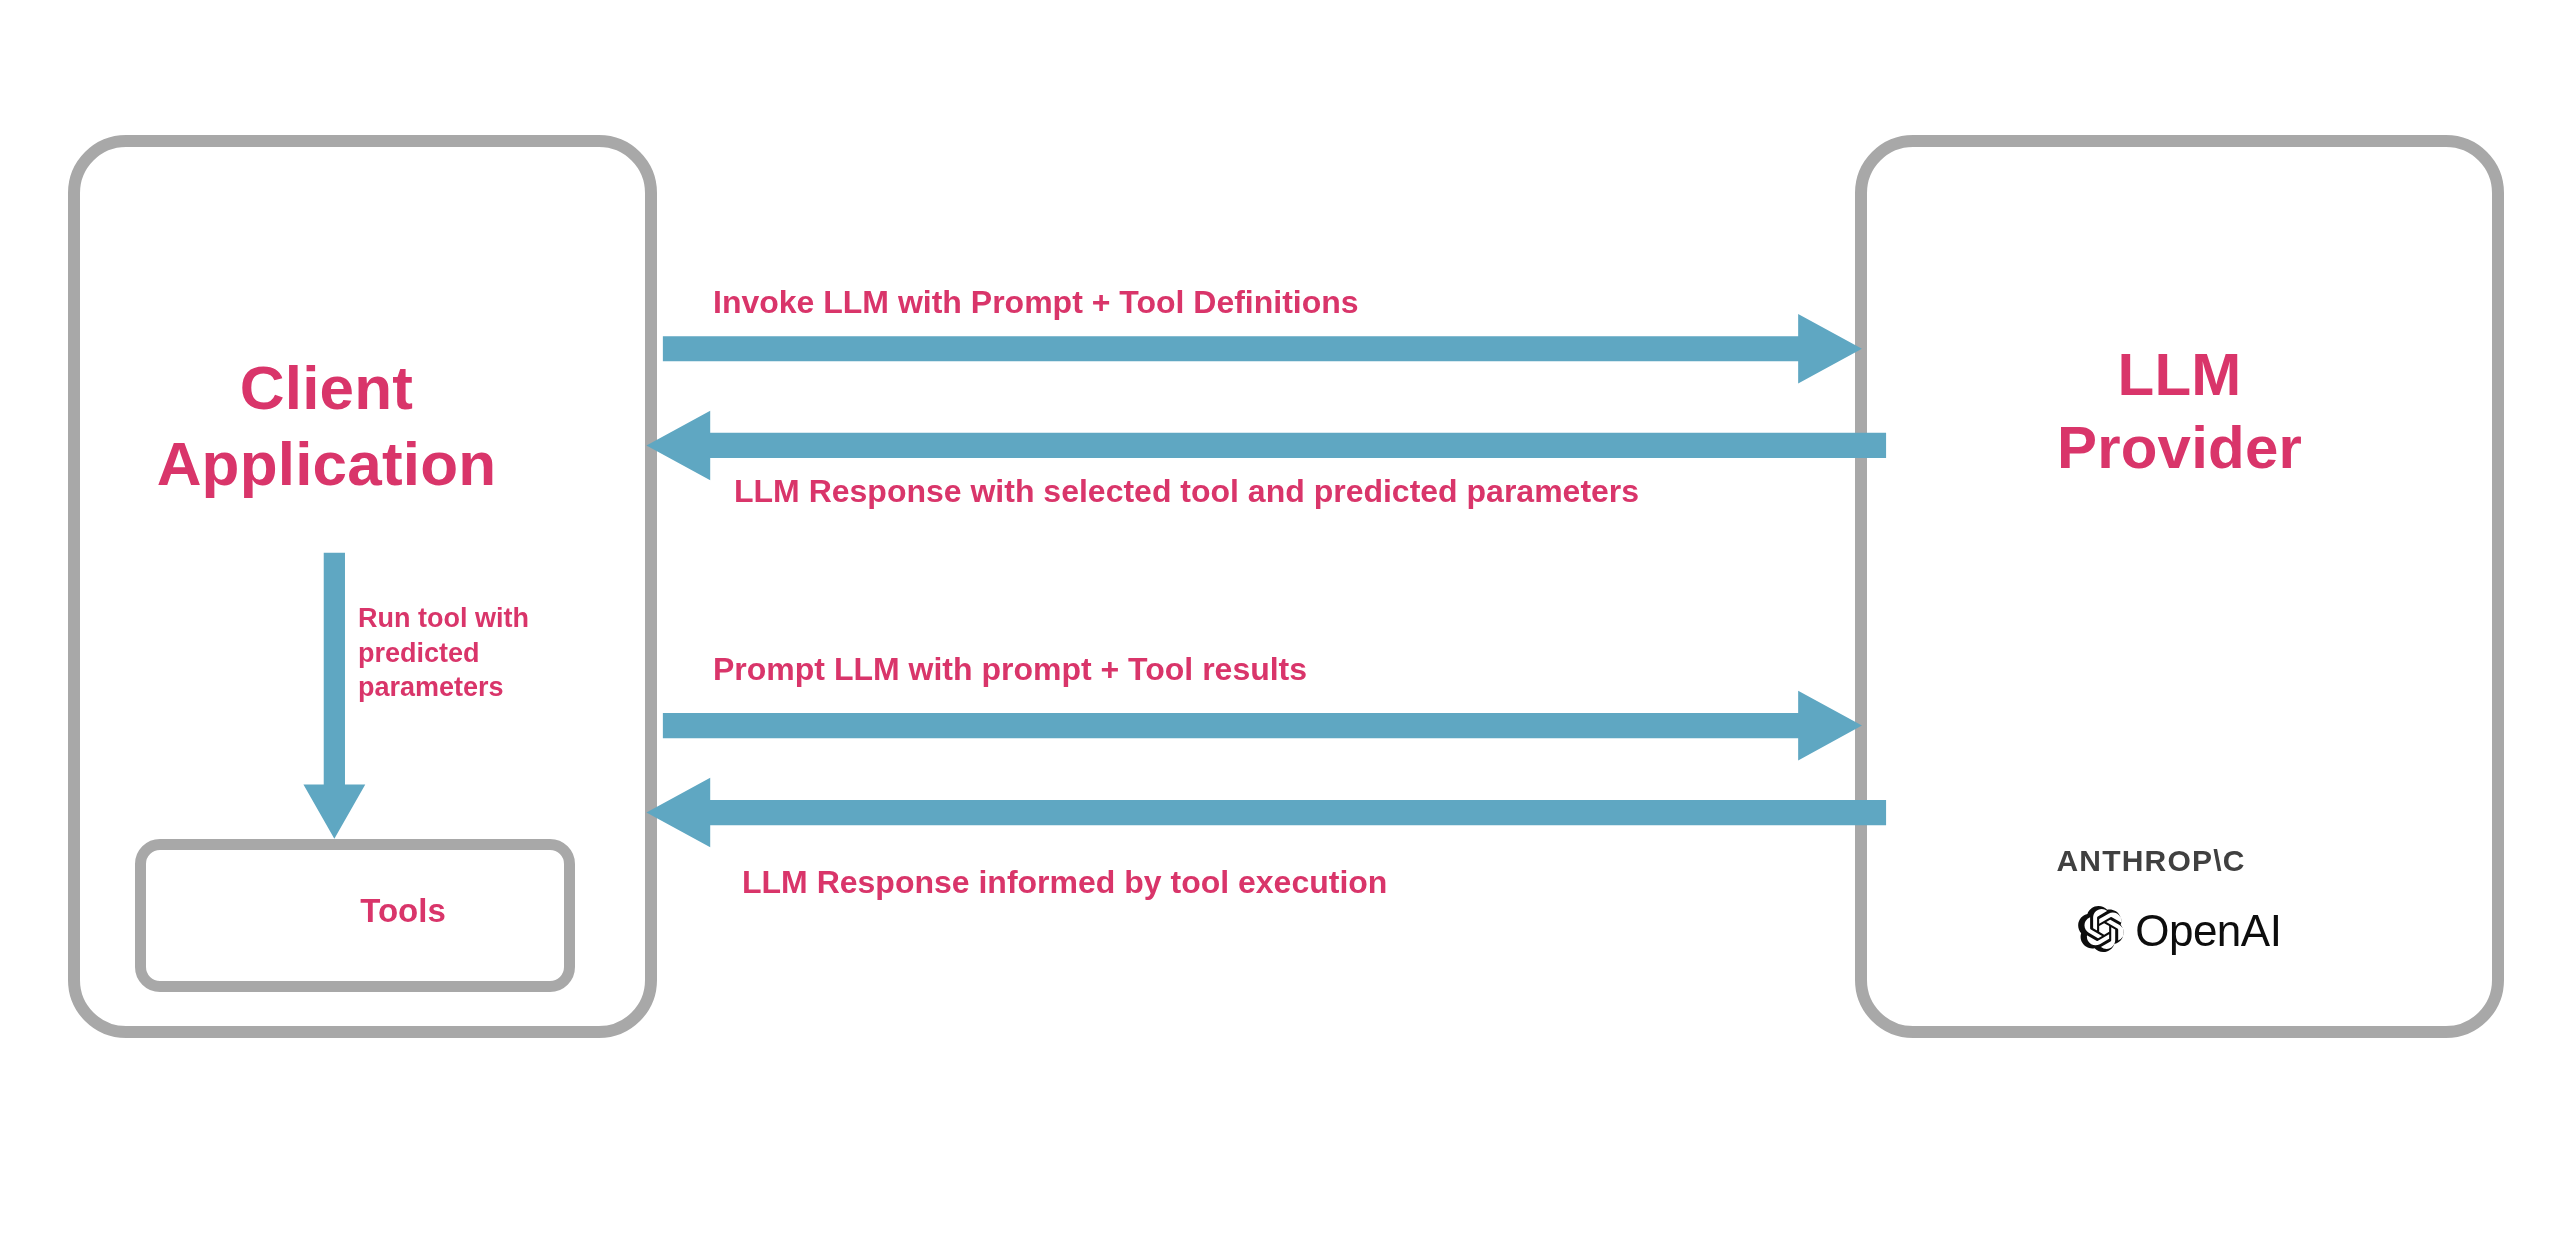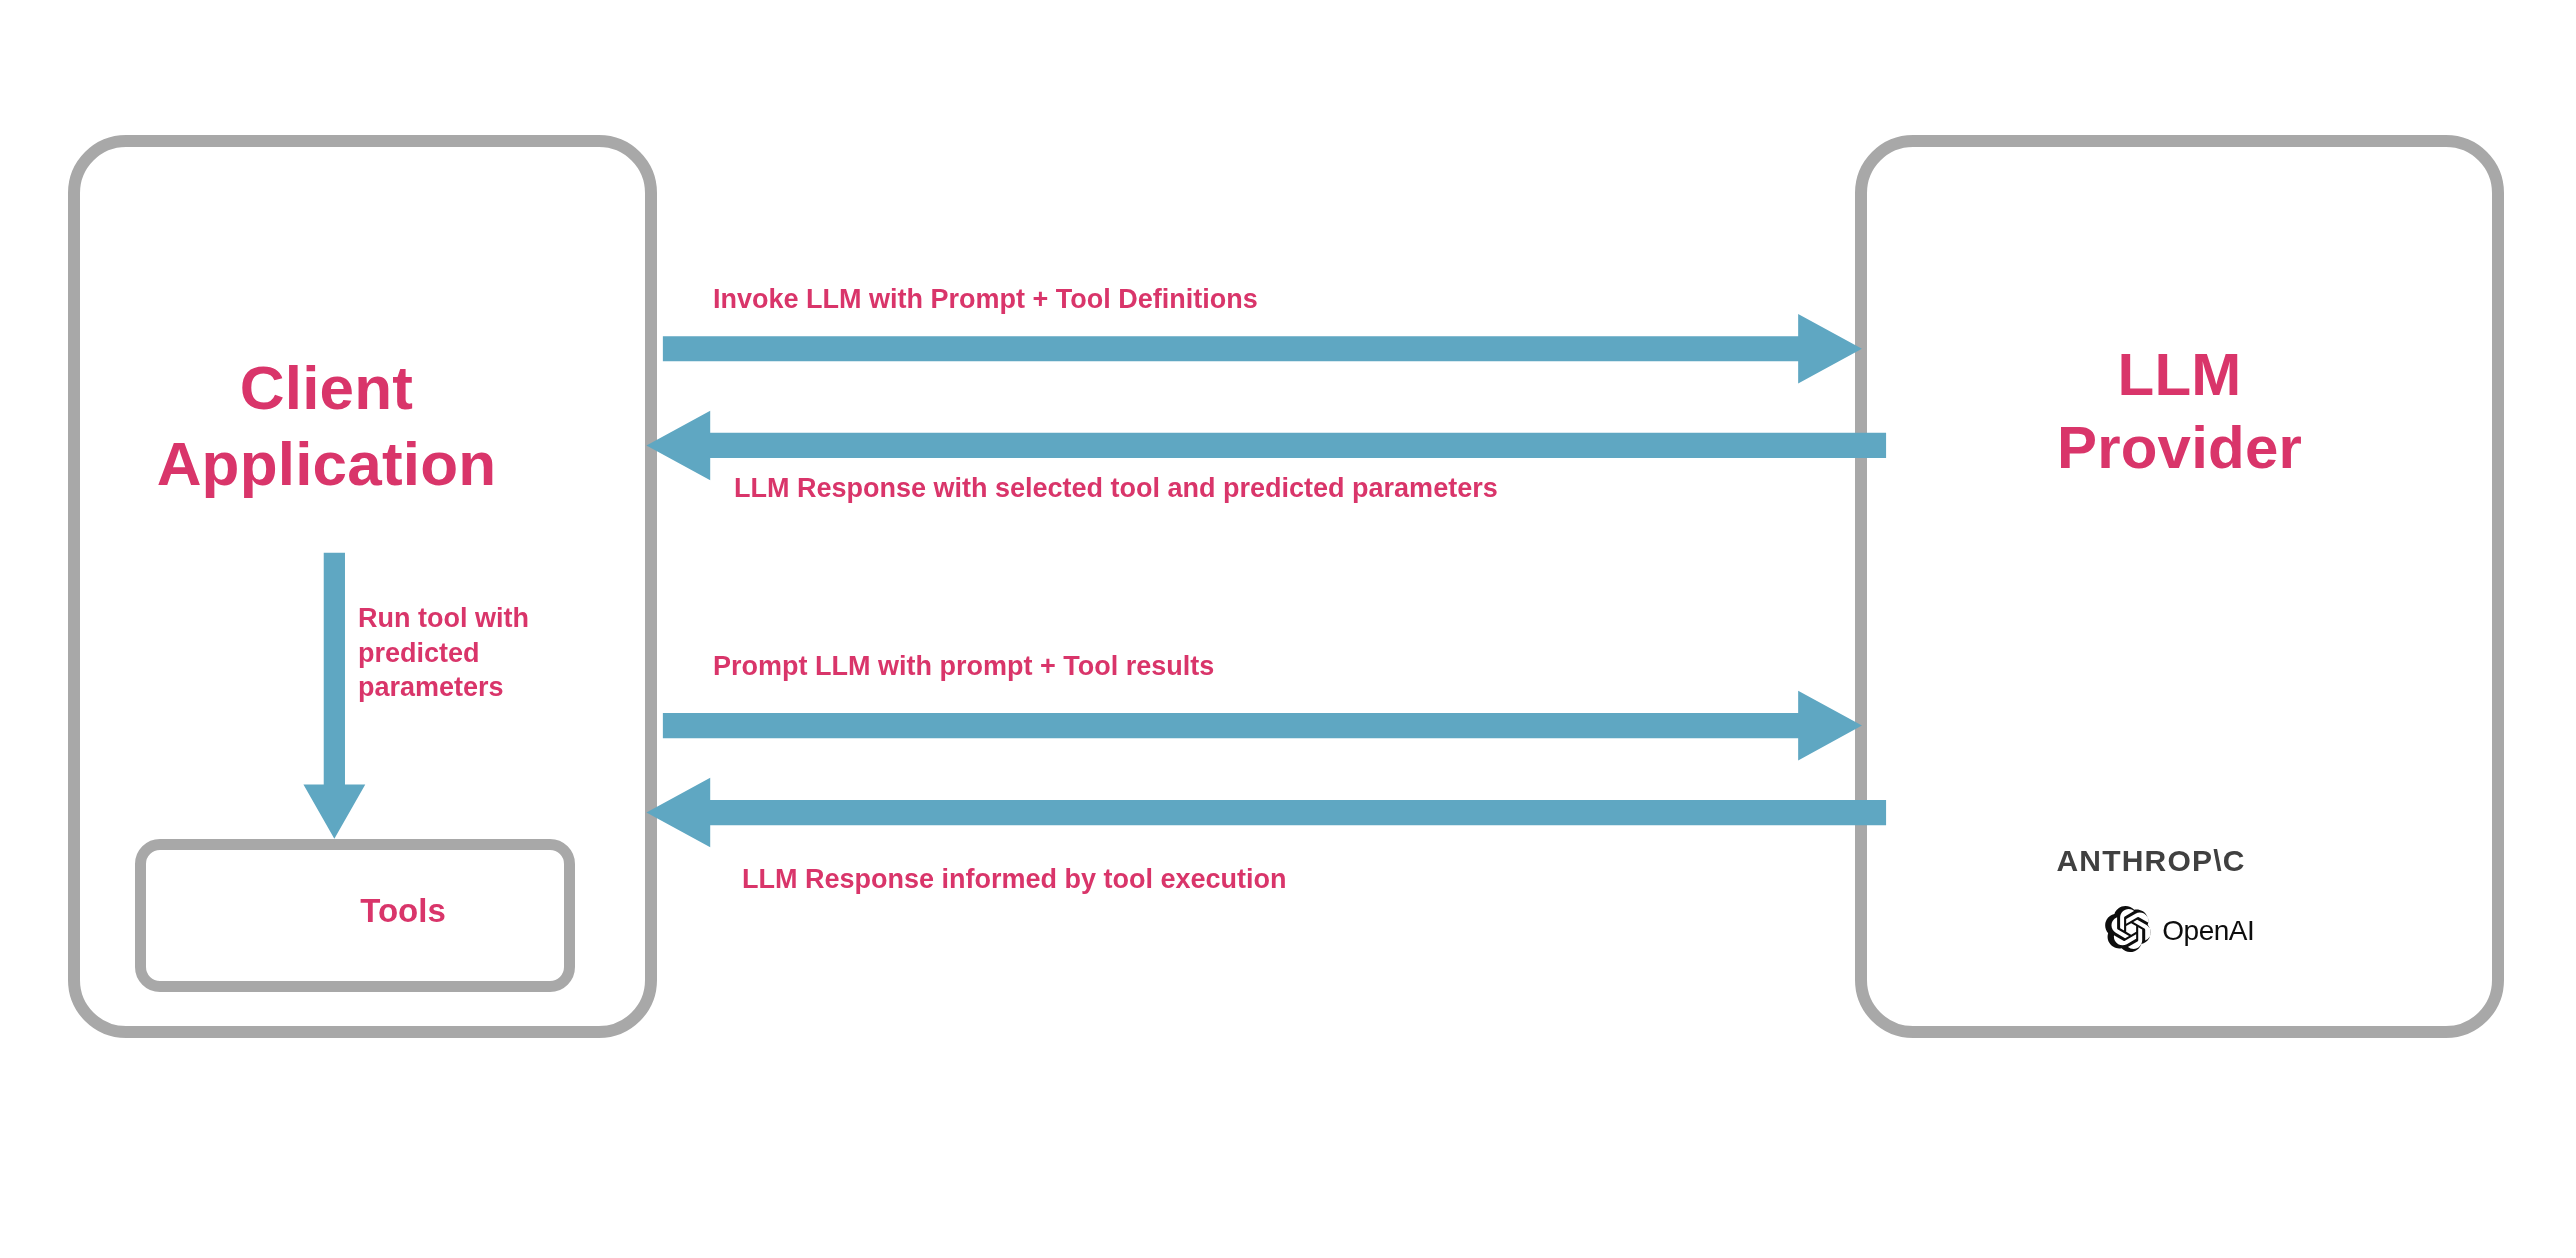--- a/index.html
+++ b/index.html
@@ -66,21 +66,21 @@
     color: #d9356a;
     font-size: 33px;
     font-weight: 700;
     padding-left: 48px;
   }
 
   
   .arrow-label {
     position: absolute;
     color: #d9356a;
-    font-size: 27px;
+    font-size: 32px;
     font-weight: 700;
     white-space: nowrap;
     line-height: 1.28;
   }
   .arrow-label.multiline {
     white-space: pre-line;
     font-size: 27px;
   }
 
   
@@ -110,21 +110,21 @@
     left: 1855px;
     width: 649px;
     top: 906px;
     display: flex;
     align-items: center;
     justify-content: center;
     gap: 11.6px;
   }
   .logo-openai-text {
     color: #0d0d0d;
-    font-size: 28px;
+    font-size: 44px;
     font-weight: 500;
     letter-spacing: -0.5px;
   }
 </style>
 </head>
 <body>
 
 <div id="canvas">
 
   <div class="node-box" style="left:68px; top:135px; width:589px; height:903px;"></div>

